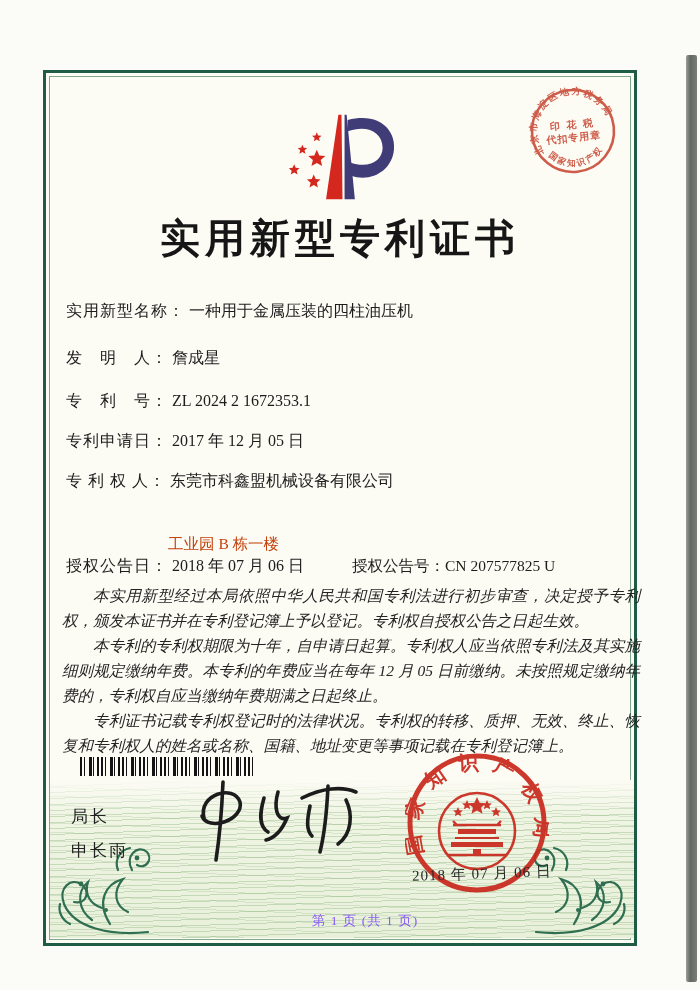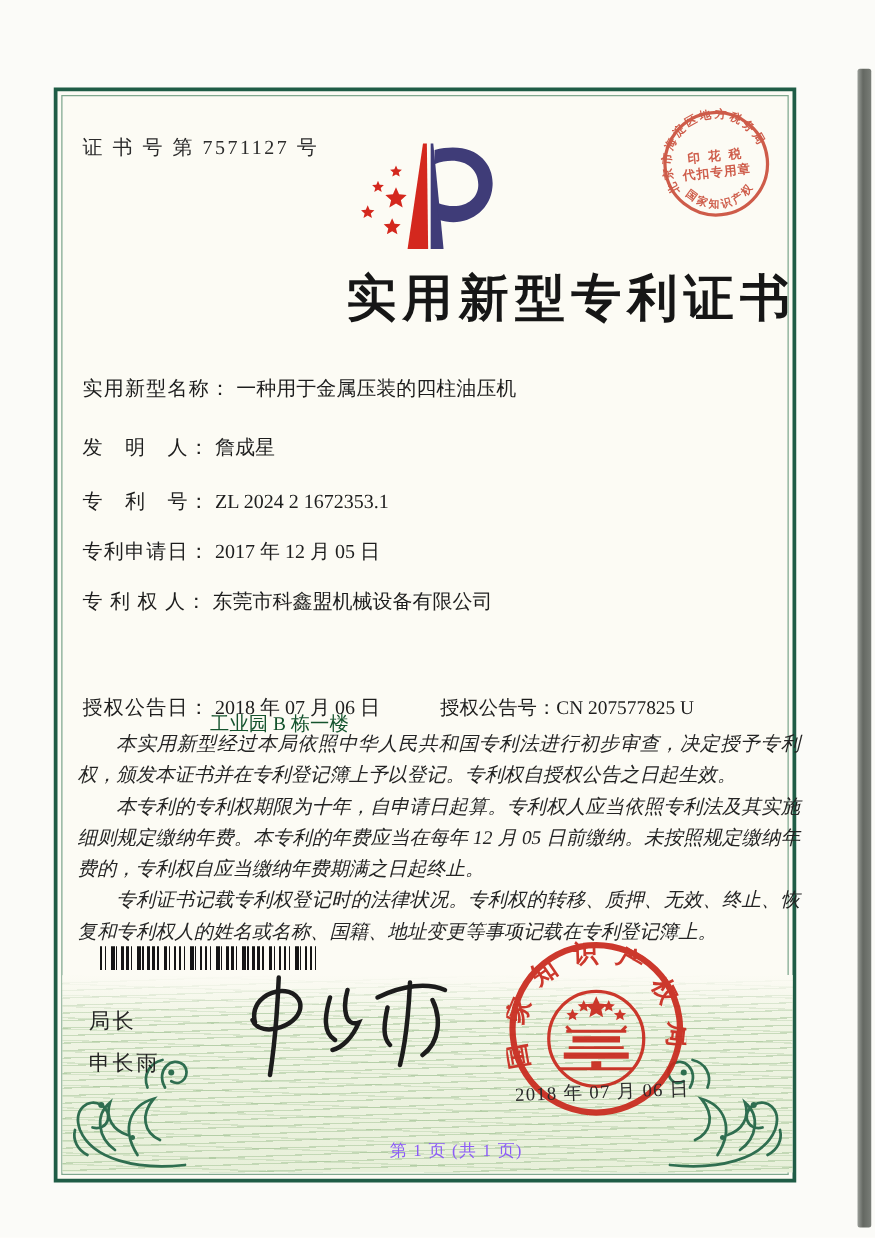--- a/index.html
+++ b/index.html
@@ -15,27 +15,27 @@
     border:3px solid #1f5c46;background:#fcfbf4;box-sizing:border-box;}
   .frame-inner{position:absolute;left:3px;top:3px;right:3px;bottom:3px;
     border:1px solid #7fa88e;}
 
   .cert-no{position:absolute;left:66px;top:108px;font-size:16px;letter-spacing:2px;color:#2b2b2b;}
 
   .logo{position:absolute;left:288px;top:110px;width:108px;height:92px;}
 
   .tax-stamp{position:absolute;left:529px;top:87px;width:88px;height:88px;transform:rotate(-6deg);opacity:.88;}
 
-  .title{position:absolute;left:43px;top:211px;width:594px;text-align:right;
+  .title{position:absolute;left:43px;top:211px;width:594px;text-align:center;
     font-size:40px;font-weight:600;letter-spacing:5px;color:#161616;}
 
   .row{position:absolute;left:66px;font-size:16px;color:#1d1d1d;white-space:nowrap;}
   .row .lab{letter-spacing:1px;}
   .row .val{margin-left:4px;}
-  .addr2{position:absolute;left:168px;font-size:15.5px;color:#14532d;margin-top:35px;}
+  .addr2{position:absolute;left:168px;font-size:15.5px;color:#c2410c;}
   .row-right{position:absolute;left:352px;font-size:15.5px;color:#1d1d1d;white-space:nowrap;}
 
   .paras{position:absolute;left:62px;top:583px;width:578px;font-size:15.5px;
     line-height:25px;color:#242424;text-align:justify;font-style:italic;}
   .paras p{margin:0;text-indent:2em;}
 
   .barcode{position:absolute;left:80px;top:757px;width:176px;height:19px;
     background:repeating-linear-gradient(90deg,
       #141414 0 2px,transparent 2px 4px,
       #141414 4px 5px,transparent 5px 9px,
@@ -104,21 +104,20 @@
       <path d="M70,34 C66,24 72,14 82,12"></path>
       <path d="M22,88 C14,84 10,76 12,68"></path>
     </g>
     <g fill="#2f6e50">
       <circle cx="33" cy="48" r="2.4"></circle>
         <circle cx="89" cy="22" r="2.4"></circle>
         <circle cx="58" cy="74" r="2"></circle>
     </g>
   </svg>
 
-  <div class="cert-no">证 书 号 第 7571127 号</div>
 
   <svg class="logo" viewBox="0 0 105 88">
     <g fill="#d4281e">
       <path d="M28,21 l1.3,3 3.3,.3 -2.5,2.2 .8,3.2 -2.9,-1.7 -2.9,1.7 .8,-3.2 -2.5,-2.2 3.3,-.3z"></path>
       <path d="M14,33 l1.3,3 3.3,.3 -2.5,2.2 .8,3.2 -2.9,-1.7 -2.9,1.7 .8,-3.2 -2.5,-2.2 3.3,-.3z"></path>
       <path d="M28,38 l2.4,5.4 5.9,.6 -4.5,4 1.4,5.8 -5.2,-3.1 -5.2,3.1 1.4,-5.8 -4.5,-4 5.9,-.6z"></path>
       <path d="M6,52 l1.5,3.4 3.7,.4 -2.8,2.5 .9,3.6 -3.3,-1.9 -3.3,1.9 .9,-3.6 -2.8,-2.5 3.7,-.4z"></path>
       <path d="M25,62 l1.9,4.3 4.7,.5 -3.6,3.2 1.1,4.6 -4.1,-2.5 -4.1,2.5 1.1,-4.6 -3.6,-3.2 4.7,-.5z"></path>
       <polygon points="49,4 52,4 53,86 37,86"></polygon>
     </g>

